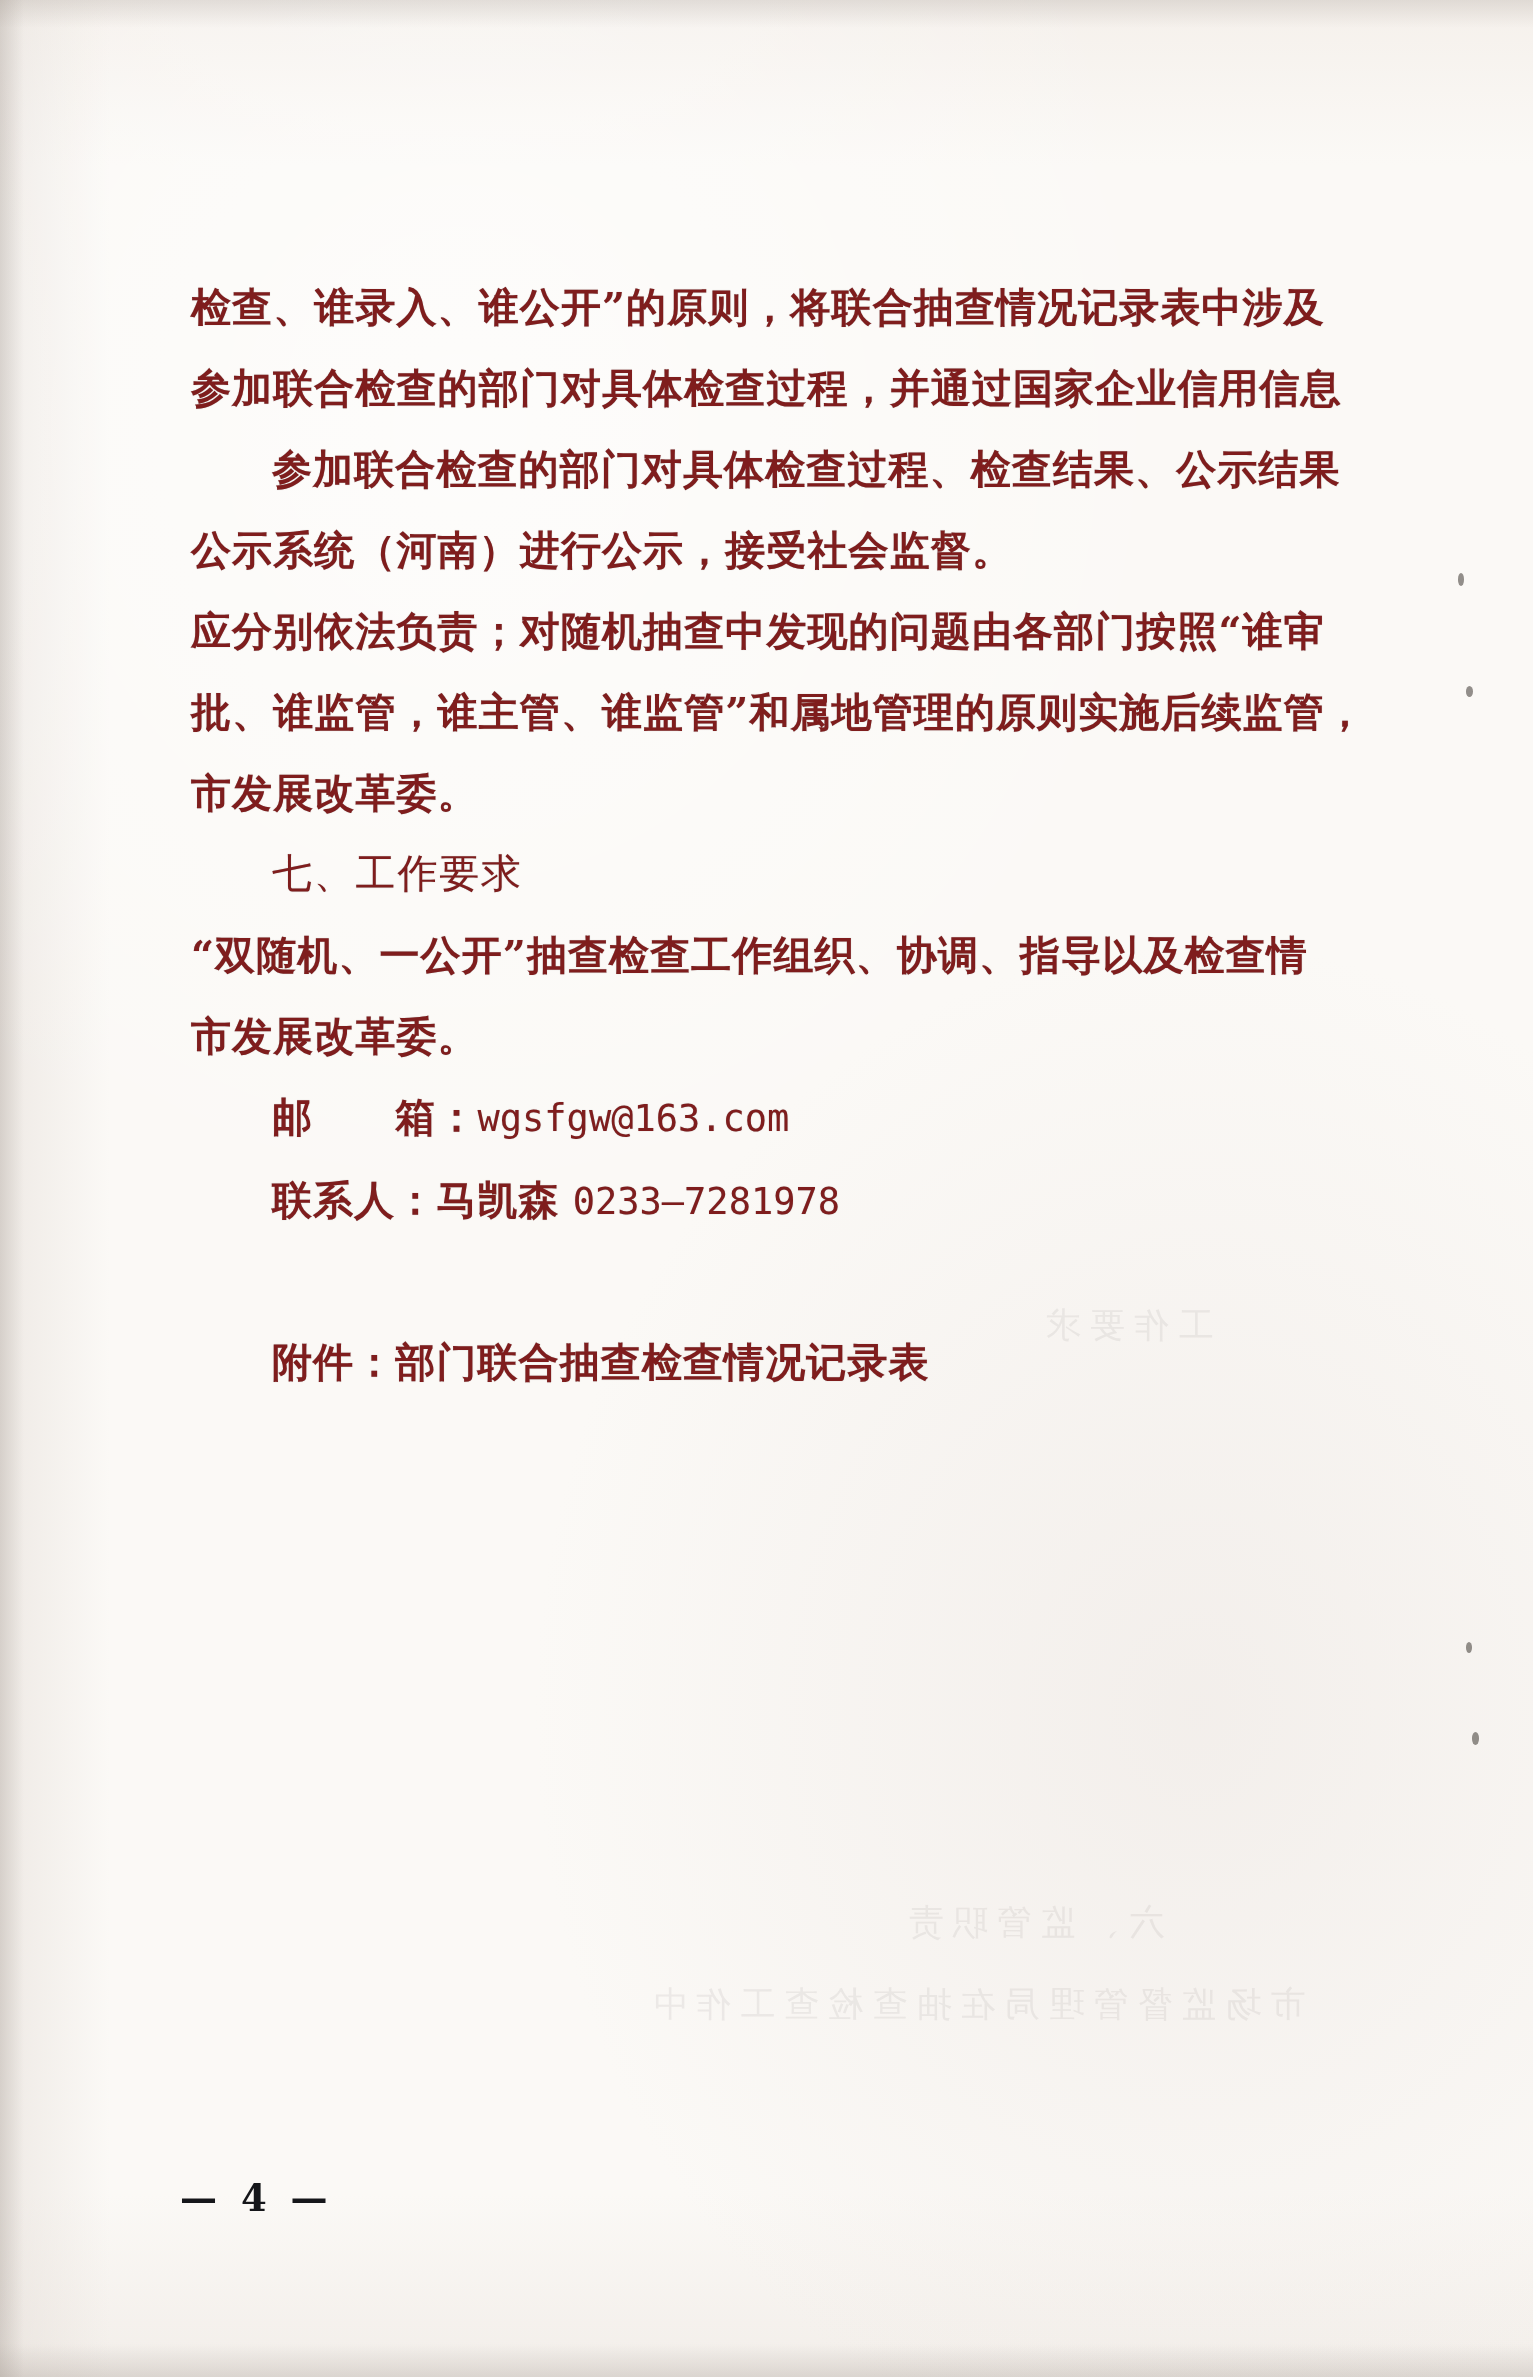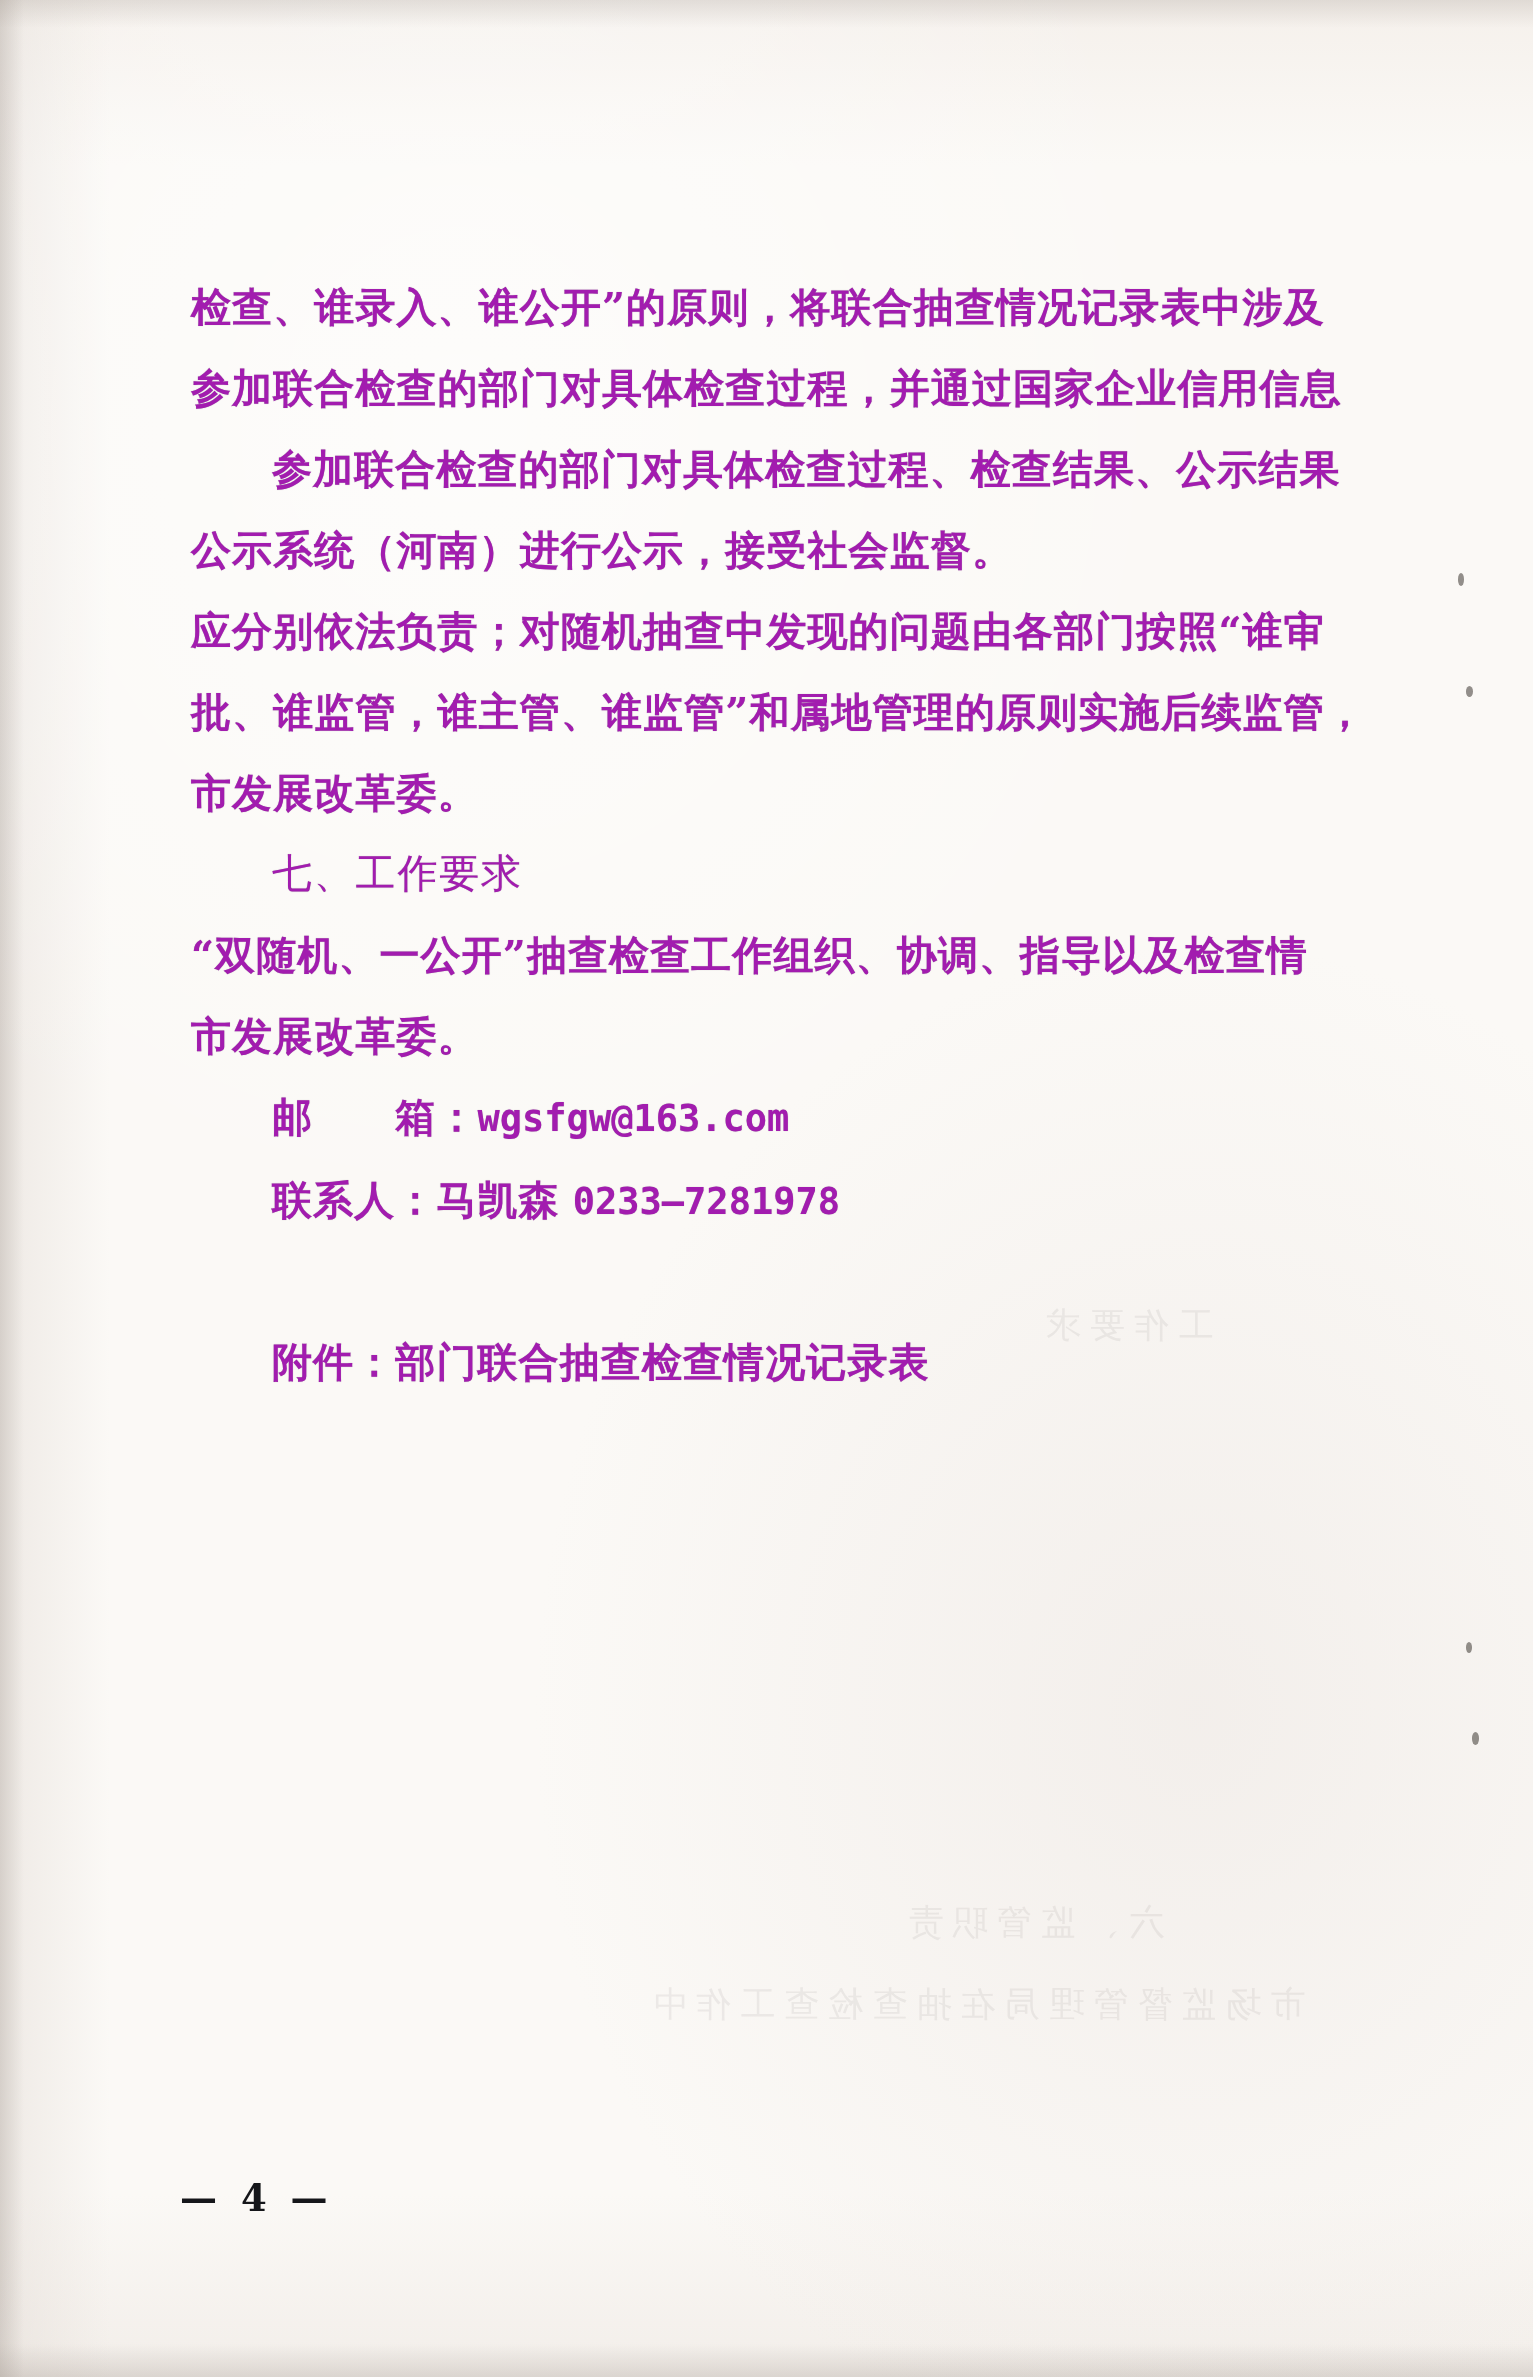--- a/index.html
+++ b/index.html
@@ -59,39 +59,39 @@
     white-space: nowrap;
   }
 
   .content {
     position: absolute;
     left: 191px;
     top: 266px;
     width: 1156px;
   }
   .line {
-    color: #a21caf;
+    color: #7f1d1d;
     font-size: 40px;
     line-height: 81px;
     letter-spacing: 1.1px;
     white-space: nowrap;
     font-family: "DejaVu Serif", "Liberation Serif", serif;
     font-weight: 600;
     text-shadow: 0 0 0.9px rgba(20,20,24,0.35);
   }
   .indent1 { padding-left: 81px; }
   .heading {
     font-weight: 400;
     letter-spacing: 1.8px;
   }
   .mono {
     font-family: "DejaVu Sans Mono", "Liberation Mono", monospace;
     font-size: 37px;
     letter-spacing: 0px;
-    font-weight: 700;
+    font-weight: 400;
   }
   .gap-medium { height: 79px; }
 
   .page-number {
     position: absolute;
     left: 180px;
     top: 2176px;
     font-size: 37px;
     color: #15161a;
     font-family: "DejaVu Serif", "Liberation Serif", serif;

